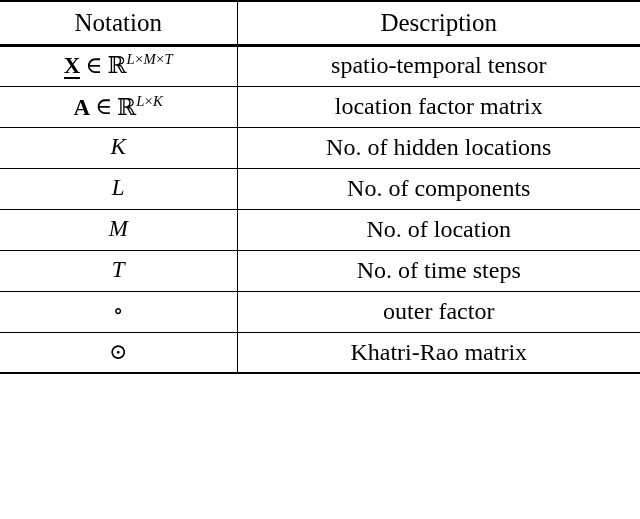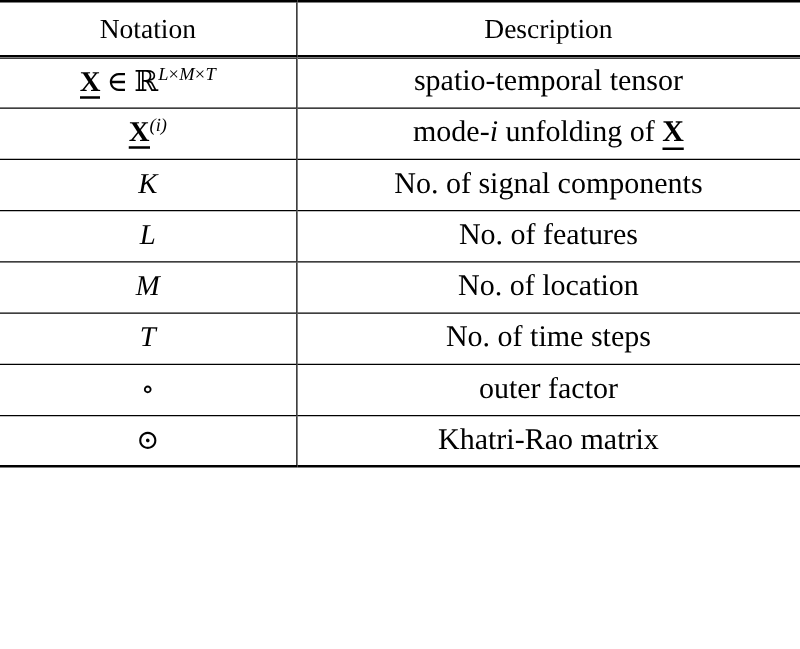--- a/index.html
+++ b/index.html
@@ -58,21 +58,21 @@
   #notation-table tr.first-body-row td {
     border-top: 2.6px double #000;
     box-shadow: inset 0 2px 0 -1px #000;
   }
   
   #notation-table tr.last-row td {
     border-bottom: 2.2px solid #000;
   }
 
   .header-cell {
-    font-size: 22px;
+    font-size: 25px;
   }
 
   .notation-cell {
     font-size: 23px;
     white-space: nowrap;
     margin-top: 36px;
   }
   .description-cell {
     font-size: 24px;
     white-space: nowrap;
@@ -144,44 +144,42 @@
   </thead>
   <tbody>
 
     <tr class="first-body-row">
       <td class="col-notation notation-cell">
         <span class="tensor">X</span><span class="op">∈</span><span class="bbR">ℝ</span><span class="sup"><span>L</span><span class="times">×</span><span>M</span><span class="times">×</span><span>T</span></span>
       </td>
       <td class="col-description description-cell">spatio-temporal tensor</td>
     </tr>
 
-
-
-
-    <tr>
-      <td class="col-notation notation-cell">
-        <span class="tensor">X</span><span class="sup-paren">(i)</span>
-      </td>
-      <td class="col-description description-cell">
-        <span>mode-</span><span class="mit">i</span><span> unfolding of </span><span class="inline-tensor">X</span>
-      </td>
-    </tr>
+    <tr>
+      <td class="col-notation notation-cell">
+        <span class="mbf">A</span><span class="op">∈</span><span class="bbR">ℝ</span><span class="sup"><span>L</span><span class="times">×</span><span>K</span></span>
+      </td>
+      <td class="col-description description-cell">location factor matrix</td>
+    </tr>
+
+
+
 
     <tr>
       <td class="col-notation notation-cell">
         <span class="mit">K</span>
       </td>
-      <td class="col-description description-cell">No. of signal components</td>
+      <td class="col-description description-cell">No. of hidden locations</td>
     </tr>
 
     <tr>
       <td class="col-notation notation-cell">
         <span class="mit">L</span>
       </td>
-      <td class="col-description description-cell">No. of features</td>
+      <td class="col-description description-cell">No. of components</td>
     </tr>
 
     <tr>
       <td class="col-notation notation-cell">
         <span class="mit">M</span>
       </td>
       <td class="col-description description-cell">No. of location</td>
     </tr>
 
     <tr>

